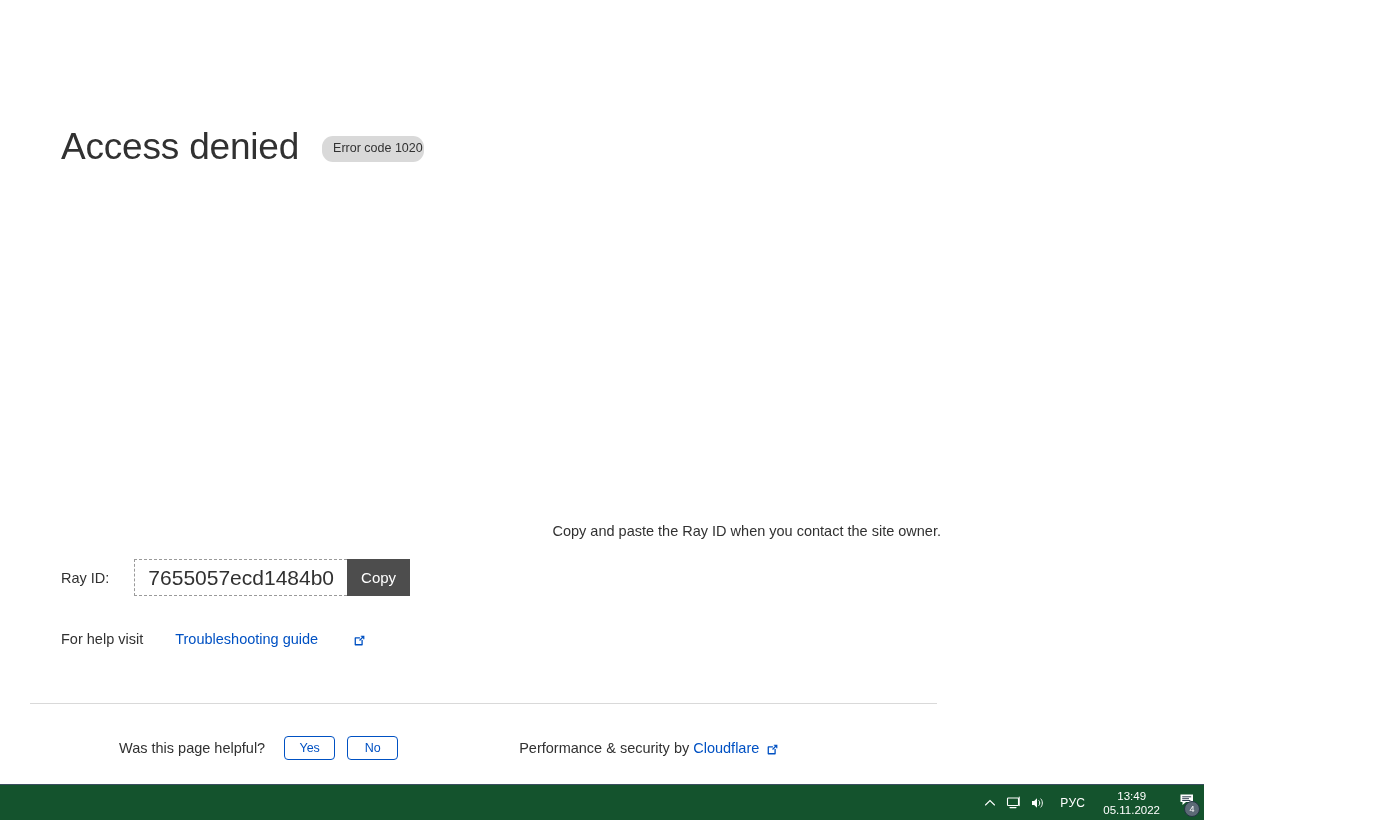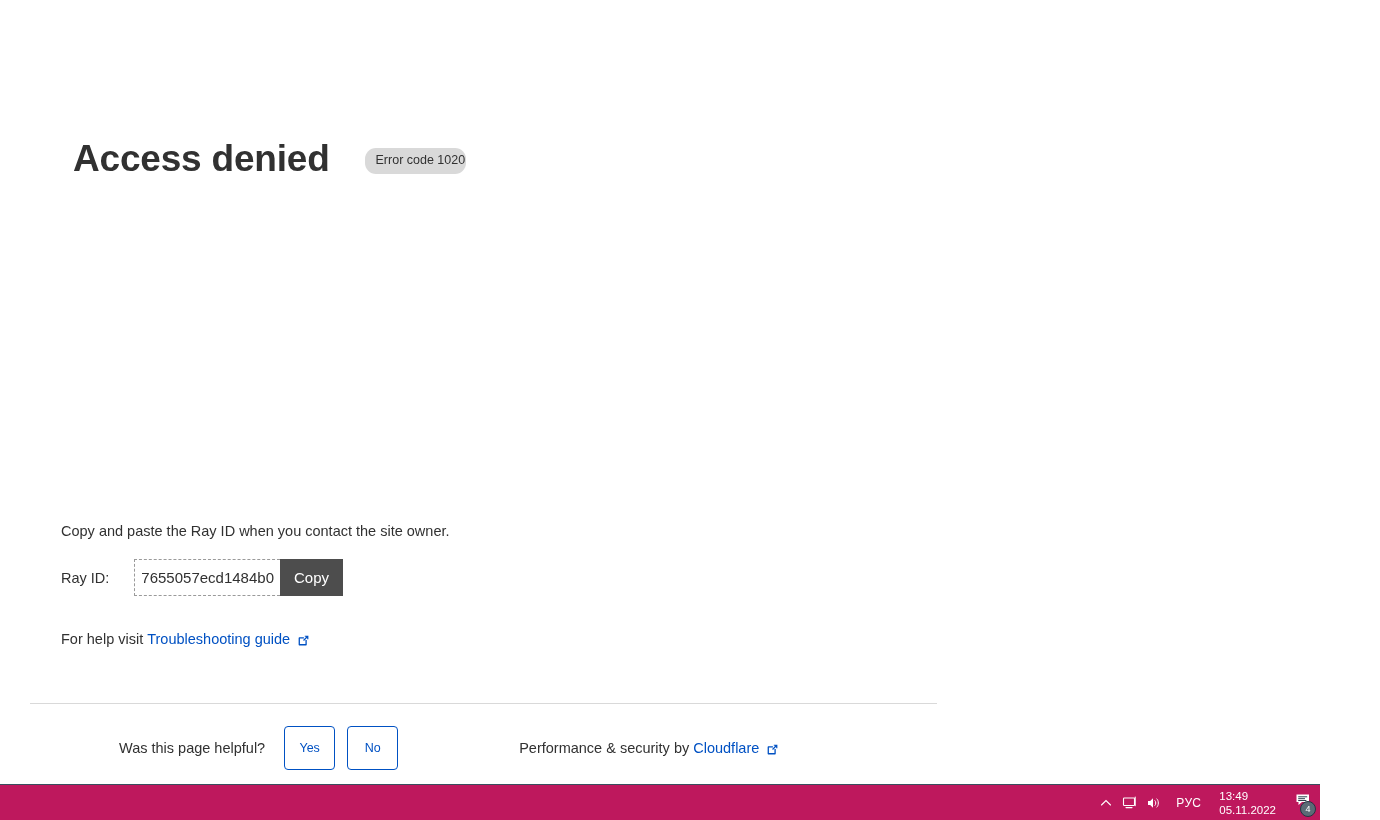--- a/index.html
+++ b/index.html
@@ -35,24 +35,24 @@
   }
 
   .cf-heading-row {
     display: flex;
     align-items: center;
     gap: 23px;
   }
 
   .cf-title {
     font-size: 37px;
-    font-weight: bold;
+    font-weight: normal;
     line-height: 44px;
     color: #313131;
-    margin: 12px;
+    margin: 0;
     letter-spacing: -0.2px;
   }
 
   .cf-errcode {
     display: inline-block;
     background: #d9d9d9;
     color: #313131;
     font-size: 12.5px;
     line-height: 1;
     padding: 6px 1px 7px 11px;
@@ -85,20 +85,21 @@
     line-height: 30px;
     color: #313131;
     margin: 0;
   }
 
   .cf-trouble-desc {
     font-size: 14.5px;
     line-height: 20px;
     color: #313131;
     margin: 22px 0 0 0;
+    text-align: right;
   }
 
   .cf-rayrow {
     display: flex;
     align-items: center;
     margin-top: 18px;
   }
 
   .cf-raylabel {
     font-size: 14.5px;
@@ -109,25 +110,25 @@
   .cf-rayfield {
     display: flex;
     align-items: stretch;
     height: 37px;
   }
 
   .cf-rayvalue {
     border: 1px dashed #9a9a9a;
     border-right: none;
     background: #ffffff;
-    font-size: 15px;
-    color: #313131;
-    display: flex;
-    align-items: center;
-    padding: 0 6px;
+    font-size: 21px;
+    color: #313131;
+    display: flex;
+    align-items: center;
+    padding: 0 13px;
     min-width: 124px;
     box-sizing: border-box;
     font-family: "Liberation Sans", sans-serif;
   }
 
   .cf-copybtn {
     background: #4d4d4d;
     color: #ffffff;
     border: none;
     font-size: 15px;
@@ -137,20 +138,21 @@
     display: flex;
     align-items: center;
   }
 
   .cf-helprow {
     font-size: 14.5px;
     color: #313131;
     margin-top: 35px;
     display: flex;
     align-items: center;
+    gap: 28px;
   }
 
   .cf-link {
     color: #0051c3;
     text-decoration: none;
     margin-left: 4px;
   }
 
   .ext-icon {
     display: inline-block;
@@ -189,21 +191,21 @@
   }
 
   .cf-feedback-label {
     font-size: 14.5px;
     color: #313131;
     margin-right: 19px;
   }
 
   .cf-vote {
     width: 51px;
-    height: 44px;
+    height: 24px;
     border: 1.5px solid #0051c3;
     border-radius: 4px;
     background: #ffffff;
     color: #0051c3;
     font-size: 12.5px;
     font-family: "Liberation Sans", sans-serif;
     cursor: pointer;
     margin-right: 12px;
     display: flex;
     align-items: center;
@@ -216,23 +218,23 @@
     margin-left: 91px;
     display: flex;
     align-items: center;
   }
 
   
   .taskbar {
     position: absolute;
     left: 0;
     top: 784px;
-    width: 1320px;
+    width: 1204px;
     height: 36px;
-    background: #be185d;
+    background: #14532d;
     border-top: 1px solid #3a4e5e;
     box-sizing: border-box;
     display: flex;
     align-items: center;
     justify-content: flex-end;
   }
 
   .tray {
     display: flex;
     align-items: center;
@@ -253,20 +255,21 @@
     font-size: 12px;
     padding: 0 8px 0 10px;
     cursor: pointer;
     letter-spacing: 0.3px;
   }
 
   .tray-clock {
     color: #ffffff;
     font-size: 11.5px;
     line-height: 14px;
+    text-align: center;
     padding: 0 10px;
     cursor: pointer;
   }
 
   .tray-notif {
     position: relative;
     width: 34px;
     height: 36px;
     display: flex;
     align-items: center;

